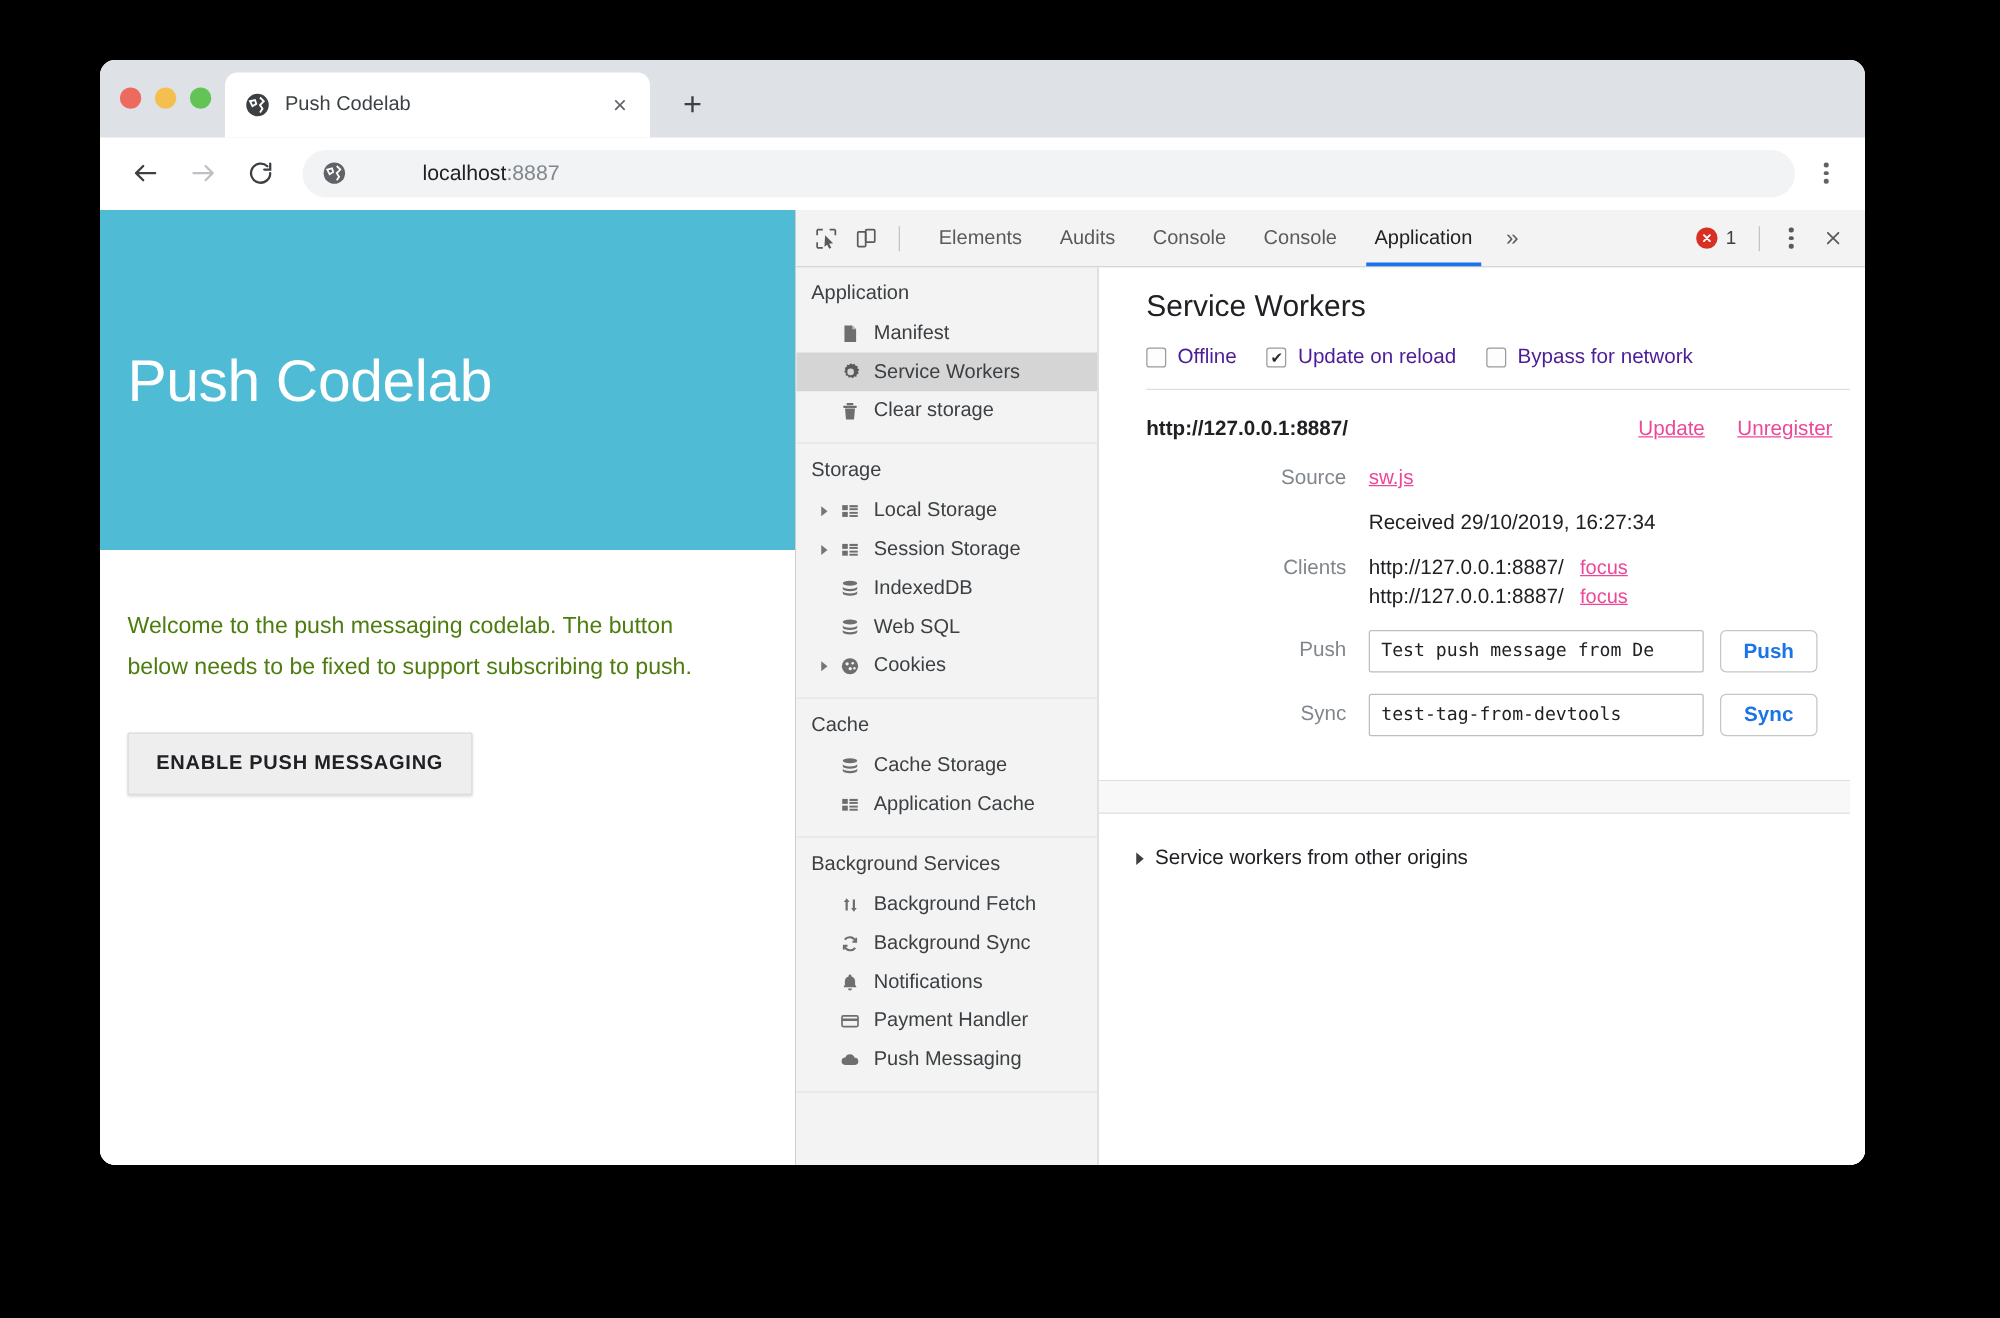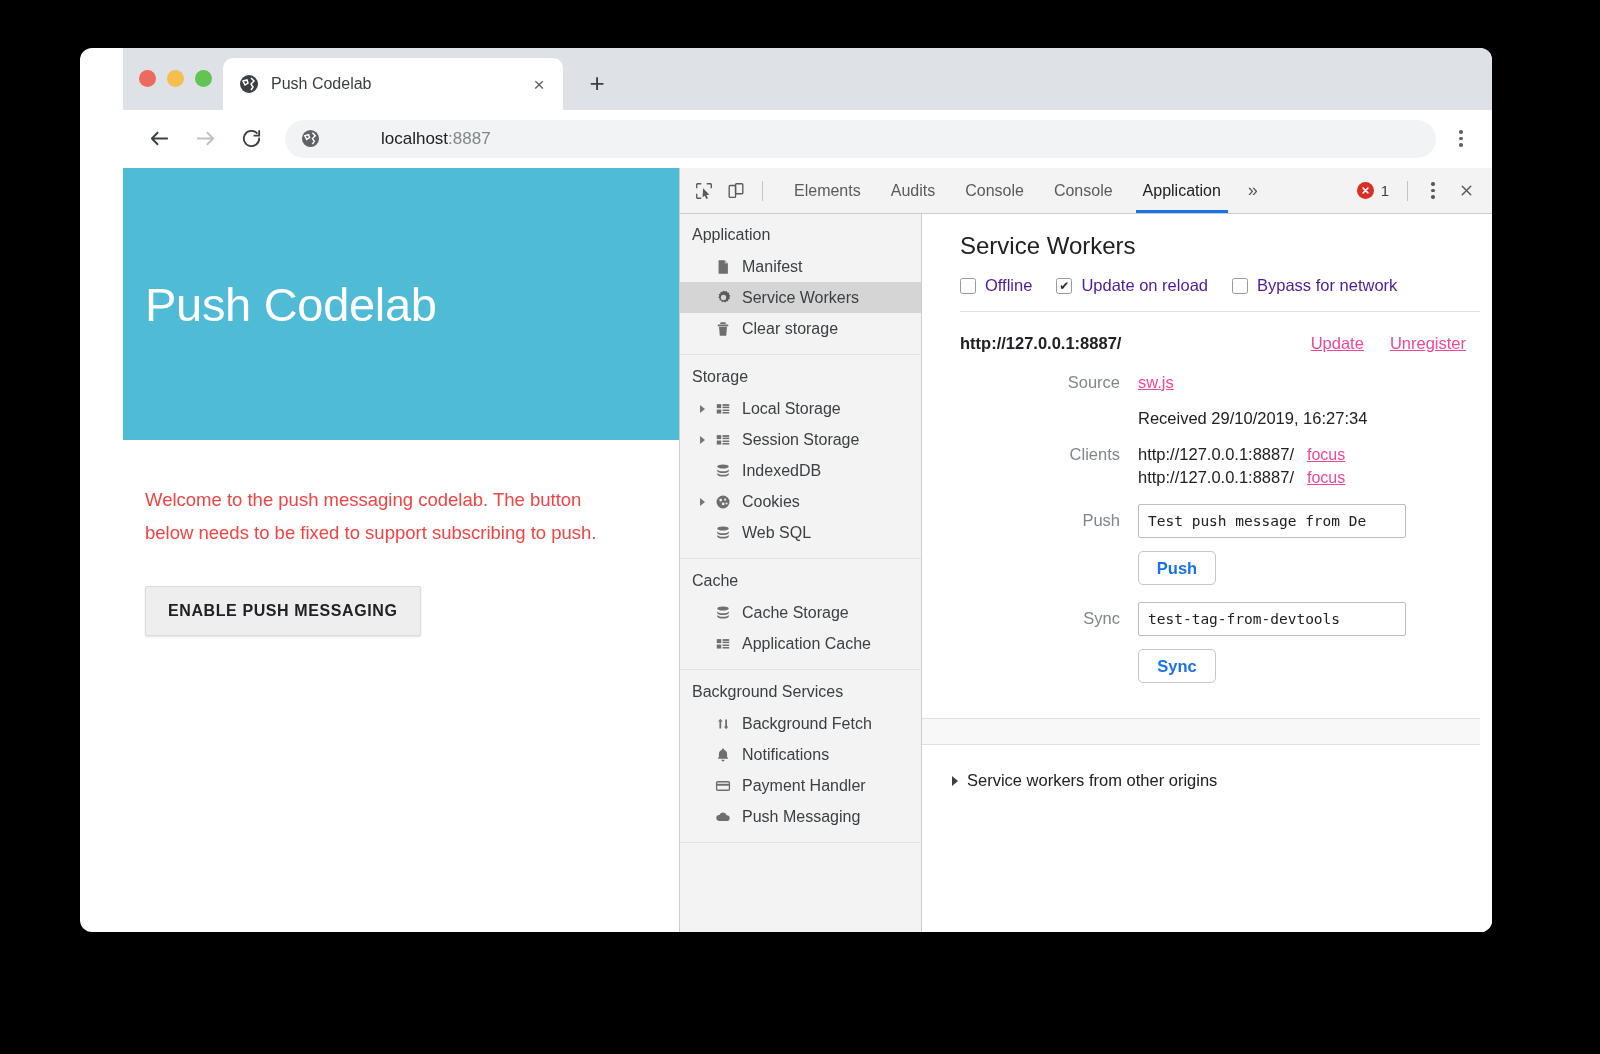--- a/index.html
+++ b/index.html
@@ -16,21 +16,20 @@
   .window {
     position: absolute;
     left: 80px; top: 48px;
     width: 1412px; height: 884px;
     background: #ffffff;
     border-radius: 12px;
     overflow: hidden;
     box-shadow: 0 10px 40px rgba(0,0,0,.55);
     display: flex;
     flex-direction: column;
-    padding-left: 43px;
   }
 
   
   .tabstrip {
     height: 62px;
     background: #dee1e6;
     position: relative;
     flex: 0 0 62px;
     display: flex;
     align-items: flex-end;
@@ -152,21 +151,21 @@
     color: #fff;
     font-size: 47px;
     font-weight: 400;
     letter-spacing: -0.3px;
   }
   .page-body { padding: 44px 22px 0 22px; }
   .page-body p {
     margin: 0 0 36px 0;
     font-size: 18.5px;
     line-height: 1.78;
-    color: #ef4444;
+    color: #4d7c0f;
     max-width: 470px;
   }
   .push-btn {
     display: inline-block;
     background: #eeeeee;
     border: 1px solid #dcdcdc;
     border-radius: 2px;
     padding: 15px 22px;
     font-size: 16px;
     font-weight: 700;
@@ -619,41 +618,41 @@
               <span class="sb-icon">
                 <svg viewBox="0 0 18 18" width="16" height="16" fill="#6e6e6e">
                   <ellipse cx="9" cy="4" rx="6.5" ry="2.3"></ellipse>
                   <path d="M2.5 7 a6.5 2.3 0 0 0 13 0 v2 a6.5 2.3 0 0 1 -13 0z"></path>
                   <path d="M2.5 11 a6.5 2.3 0 0 0 13 0 v2 a6.5 2.3 0 0 1 -13 0z"></path>
                 </svg>
               </span>
               <span class="sb-label">IndexedDB</span>
             </div>
             <div class="sb-item">
+              <span class="sb-icon">
+                <svg viewBox="0 0 18 18" width="16" height="16" fill="#6e6e6e">
+                  <ellipse cx="9" cy="4" rx="6.5" ry="2.3"></ellipse>
+                  <path d="M2.5 7 a6.5 2.3 0 0 0 13 0 v2 a6.5 2.3 0 0 1 -13 0z"></path>
+                  <path d="M2.5 11 a6.5 2.3 0 0 0 13 0 v2 a6.5 2.3 0 0 1 -13 0z"></path>
+                </svg>
+              </span>
+              <span class="sb-label">Web SQL</span>
+            </div>
+            <div class="sb-item">
               <span class="sb-arrow"></span>
               <span class="sb-icon">
                 <svg viewBox="0 0 18 18" width="16" height="16" fill="#6e6e6e">
                   <circle cx="9" cy="9" r="7.3"></circle>
                   <circle cx="6.4" cy="6.8" r="1.5" fill="#f3f3f3"></circle>
                   <circle cx="11.4" cy="6.3" r="1.2" fill="#f3f3f3"></circle>
                   <circle cx="9.2" cy="11.2" r="1.5" fill="#f3f3f3"></circle>
                   <circle cx="13" cy="10.8" r="1.1" fill="#f3f3f3"></circle>
                 </svg>
               </span>
               <span class="sb-label">Cookies</span>
-            </div>
-            <div class="sb-item">
-              <span class="sb-icon">
-                <svg viewBox="0 0 18 18" width="16" height="16" fill="#6e6e6e">
-                  <ellipse cx="9" cy="4" rx="6.5" ry="2.3"></ellipse>
-                  <path d="M2.5 7 a6.5 2.3 0 0 0 13 0 v2 a6.5 2.3 0 0 1 -13 0z"></path>
-                  <path d="M2.5 11 a6.5 2.3 0 0 0 13 0 v2 a6.5 2.3 0 0 1 -13 0z"></path>
-                </svg>
-              </span>
-              <span class="sb-label">Web SQL</span>
             </div>
           </div>
 
           <div class="sb-group">
             <div class="sb-title">Cache</div>
             <div class="sb-item">
               <span class="sb-icon">
                 <svg viewBox="0 0 18 18" width="16" height="16" fill="#6e6e6e">
                   <ellipse cx="9" cy="4" rx="6.5" ry="2.3"></ellipse>
                   <path d="M2.5 7 a6.5 2.3 0 0 0 13 0 v2 a6.5 2.3 0 0 1 -13 0z"></path>
@@ -680,20 +679,31 @@
           <div class="sb-group">
             <div class="sb-title">Background Services</div>
             <div class="sb-item">
               <span class="sb-icon">
                 <svg viewBox="0 0 18 18" width="16" height="16" fill="#6e6e6e">
                   <path d="M6 3 L8.6 6.2 H7 V14 H5 V6.2 H3.4 Z"></path>
                   <path d="M12.5 15 L9.9 11.8 H11.5 V4 H13.5 V11.8 H15.1 Z"></path>
                 </svg>
               </span>
               <span class="sb-label">Background Fetch</span>
+            </div>
+            <div class="sb-item">
+              <span class="sb-icon">
+                <svg viewBox="0 0 18 18" width="16" height="16" fill="none" stroke="#6e6e6e" stroke-width="1.8">
+                  <path d="M14 7 A5.5 5.5 0 0 0 4.3 5.3"></path>
+                  <path d="M4 11 A5.5 5.5 0 0 0 13.7 12.7"></path>
+                  <path d="M14.6 3.6 V7.2 H11.2" stroke-width="1.6"></path>
+                  <path d="M3.4 14.4 V10.8 H6.8" stroke-width="1.6"></path>
+                </svg>
+              </span>
+              <span class="sb-label">Background Sync</span>
             </div>
             <div class="sb-item">
               <span class="sb-icon">
                 <svg viewBox="0 0 18 18" width="16" height="16" fill="#6e6e6e">
                   <path d="M9 1.8 a1.3 1.3 0 0 1 1.3 1.3 v.4 a4.6 4.6 0 0 1 3.3 4.4 v3.2 l1.3 2.1 H3.1 L4.4 11.1 V7.9 a4.6 4.6 0 0 1 3.3 -4.4 v-.4 A1.3 1.3 0 0 1 9 1.8z"></path>
                   <path d="M7.2 14.4 h3.6 a1.8 1.8 0 0 1 -3.6 0z"></path>
                 </svg>
               </span>
               <span class="sb-label">Notifications</span>
             </div>

